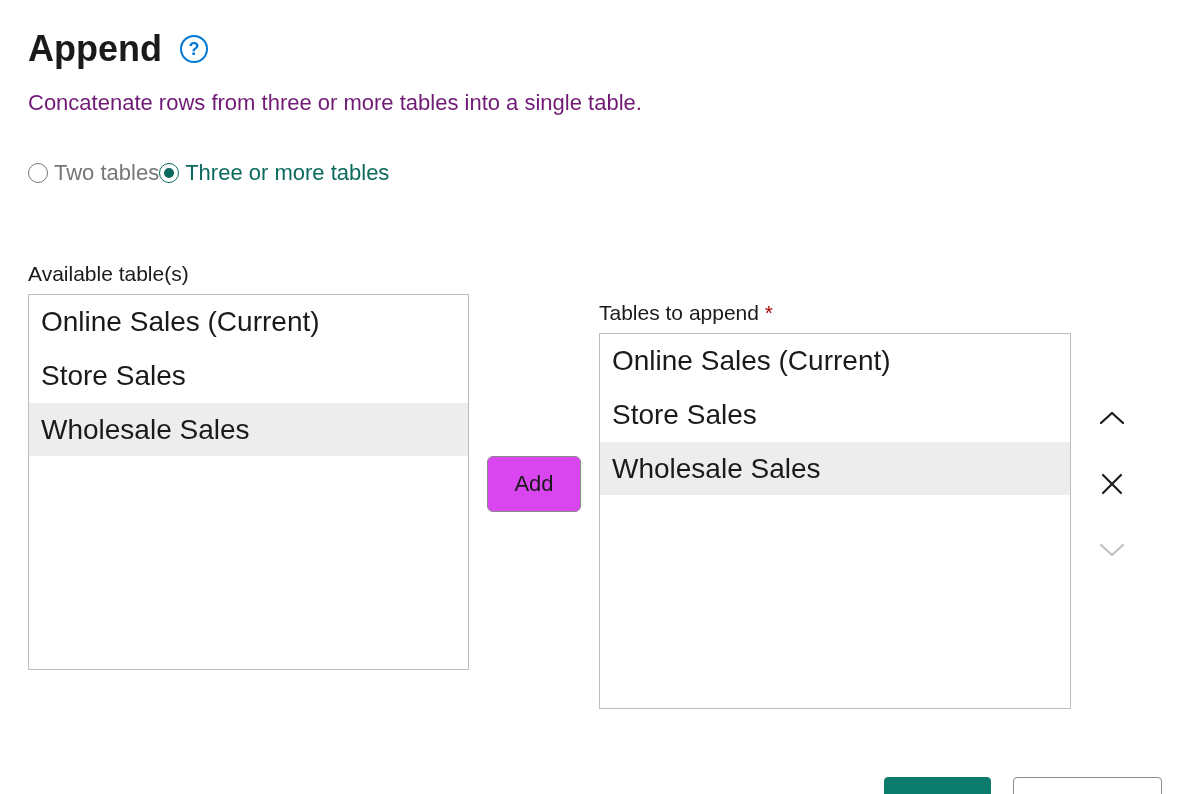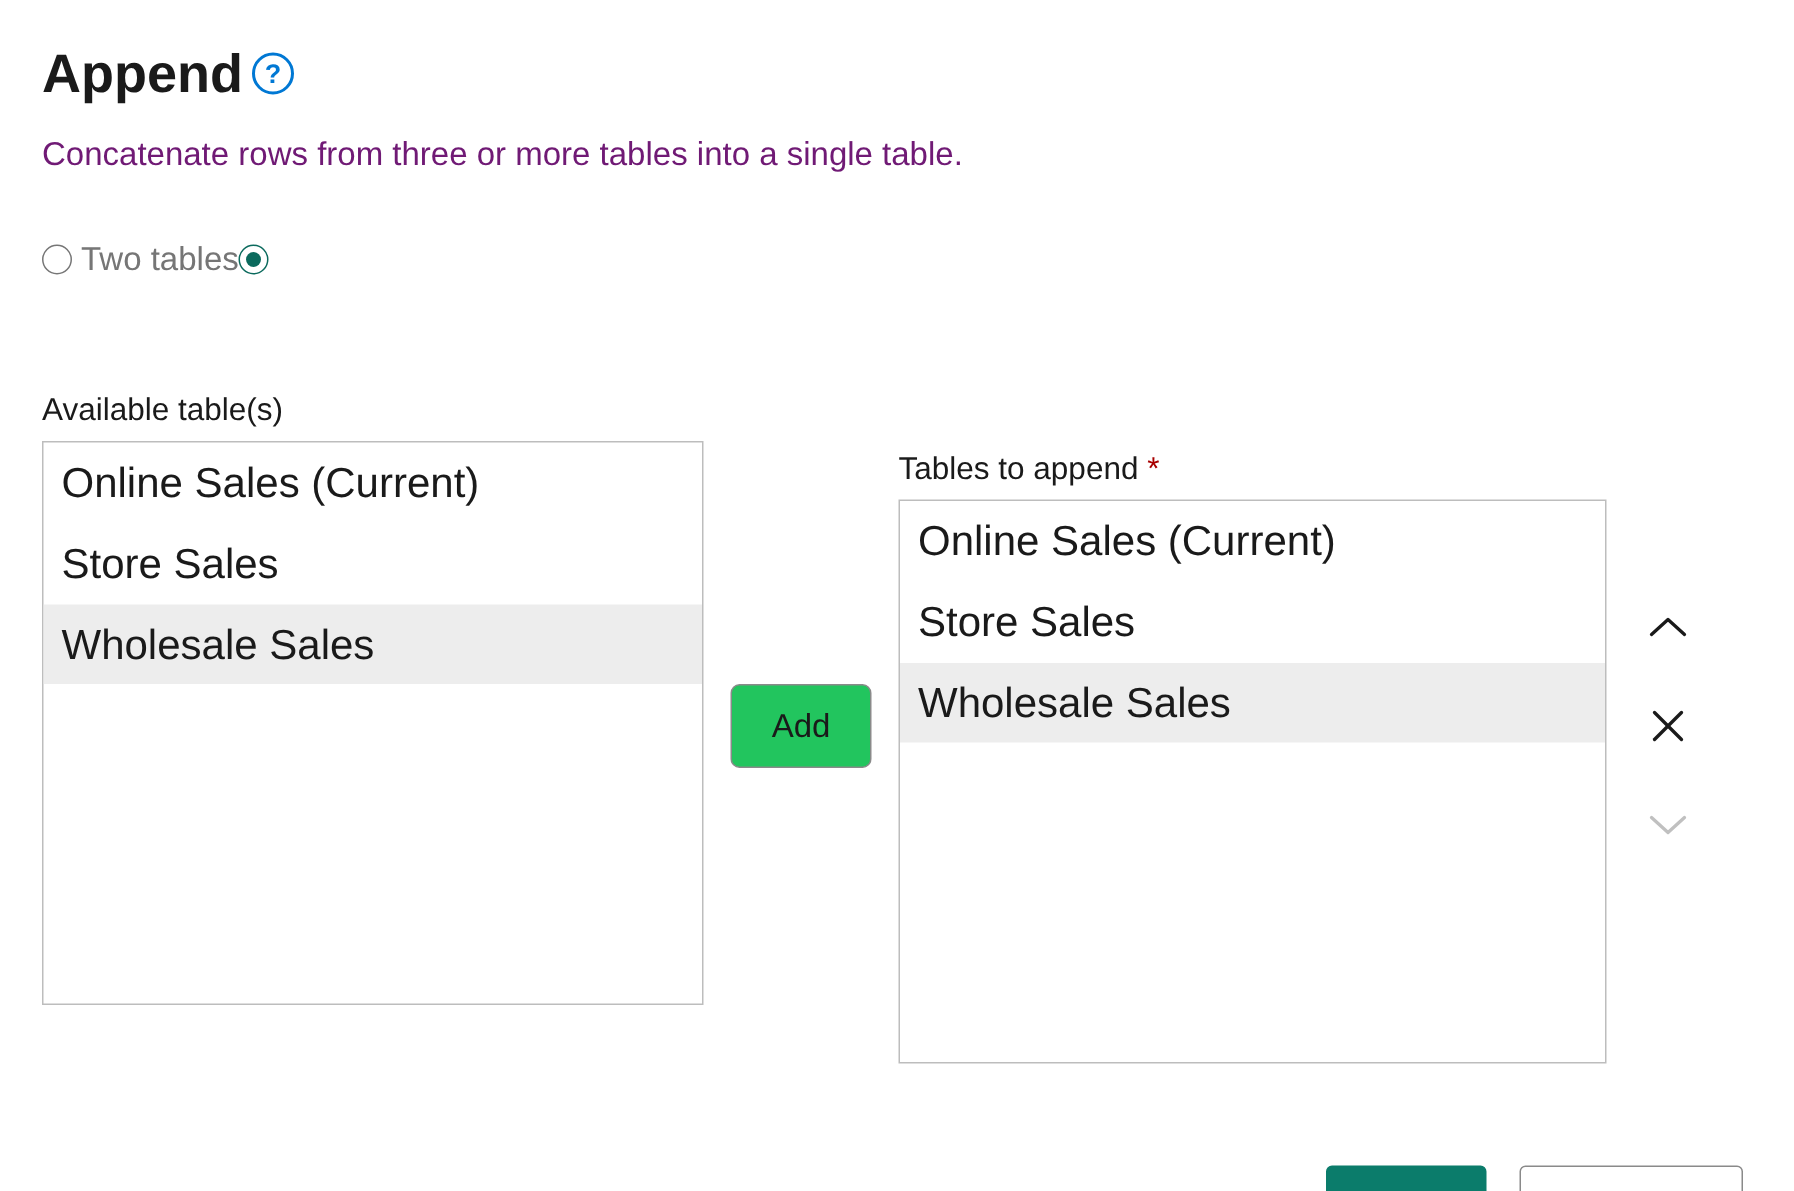--- a/index.html
+++ b/index.html
@@ -11,21 +11,21 @@
       color: #1a1a1a;
       width: 1196px;
       height: 794px;
     }
     .dialog {
       padding: 28px;
     }
     .title-row {
       display: flex;
       align-items: center;
-      gap: 6px;
+      gap: 18px;
       margin-bottom: 20px;
     }
     .title {
       font-size: 36px;
       font-weight: 600;
       color: #1a1a1a;
     }
     .help-icon {
       width: 28px;
       height: 28px;
@@ -123,21 +123,21 @@
       display: flex;
       align-items: center;
       justify-content: center;
       height: 376px;
       margin-top: 34px;
       width: 110px;
     }
     .add-btn {
       border: 1px solid #8a8a8a;
       border-radius: 6px;
-      background: #22c55e;
+      background: #d946ef;
       font-size: 22px;
       color: #1a1a1a;
       padding: 14px 26px;
       cursor: pointer;
     }
     .side-arrows {
       display: flex;
       flex-direction: column;
       align-items: center;
       justify-content: center;
@@ -200,20 +200,21 @@
 
   <div class="subtitle">Concatenate rows from three or more tables into a single table.</div>
 
   <div class="radio-group">
     <div class="radio-option disabled">
       <span class="radio-circle"></span>
       <span>Two tables</span>
     </div>
     <div class="radio-option selected">
       <span class="radio-circle"></span>
+      <span>Three or more tables</span>
     </div>
   </div>
 
   <div class="lists-area">
 
     <div class="list-col left">
       <div class="list-label">Available table(s)</div>
       <div class="list-box" id="available-list">
           <div class="list-item">Online Sales (Current)</div>
           <div class="list-item">Store Sales</div>

